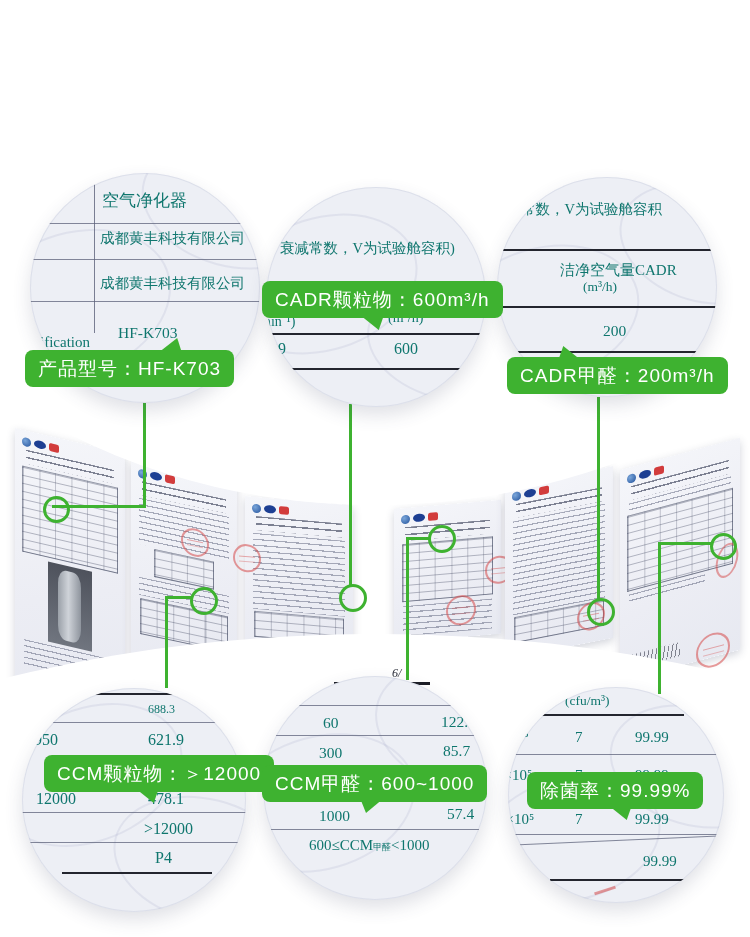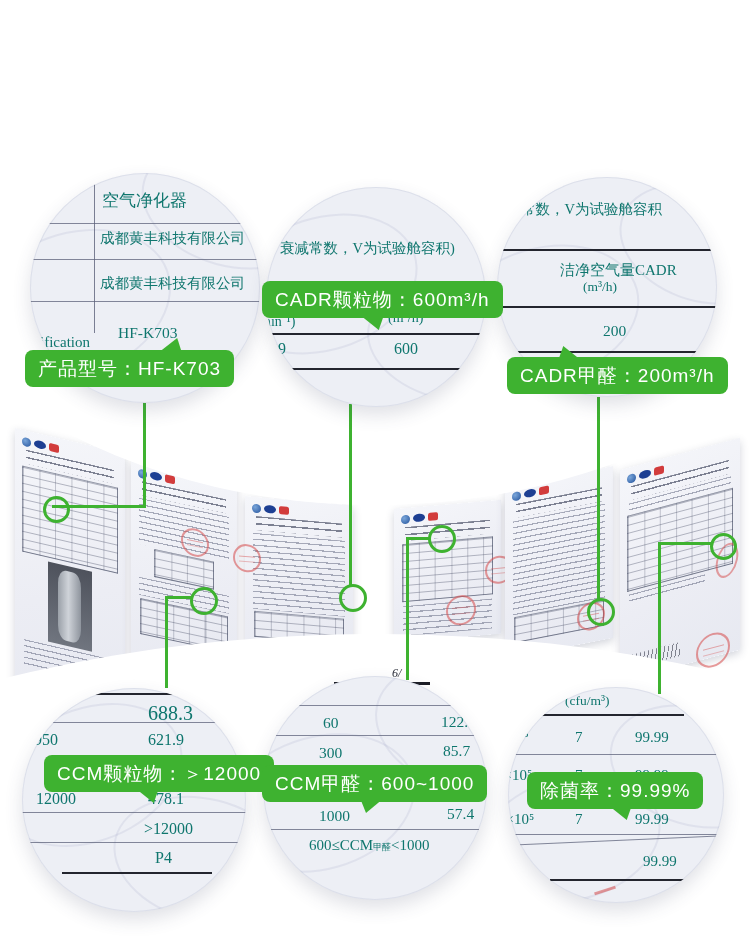--- a/index.html
+++ b/index.html
@@ -219,21 +219,21 @@
     <span style="left:86px;top:102px;font-size:13.5px;">(m³/h)</span>
     <div class="hlb" style="left:0;right:0;top:129px;"></div>
     <span style="left:106px;top:145px;font-size:15.5px;">200</span>
     <div class="hlb" style="left:0;right:0;top:174px;"></div>
   </div>
 
   <div class="mag" style="left:22px;top:688px;width:224px;height:224px;z-index:30;">
     <div class="wm" style="left:-30px;top:20px;width:190px;height:130px;transform:rotate(-22deg);"></div>
     <div class="wm" style="left:90px;top:110px;width:180px;height:120px;transform:rotate(14deg);"></div>
     <div class="hlb" style="left:62px;width:100px;top:5px;"></div>
-    <span style="left:126px;top:14px;font-size:20px;">688.3</span>
+    <span style="left:126px;top:14px;font-size:12px;">688.3</span>
     <div class="hl" style="top:34px;"></div>
     <span style="left:4px;top:43px;font-size:16px;">3950</span>
     <span style="left:126px;top:43px;font-size:16px;">621.9</span>
     <span style="left:14px;top:102px;font-size:16px;">12000</span>
     <span style="left:126px;top:102px;font-size:16px;">478.1</span>
     <div class="hl" style="top:124px;"></div>
     <span style="left:122px;top:132px;font-size:16px;">&gt;12000</span>
     <div class="hl" style="top:154px;"></div>
     <span style="left:133px;top:161px;font-size:16px;">P4</span>
     <div class="hlb" style="left:40px;width:150px;top:184px;"></div>

